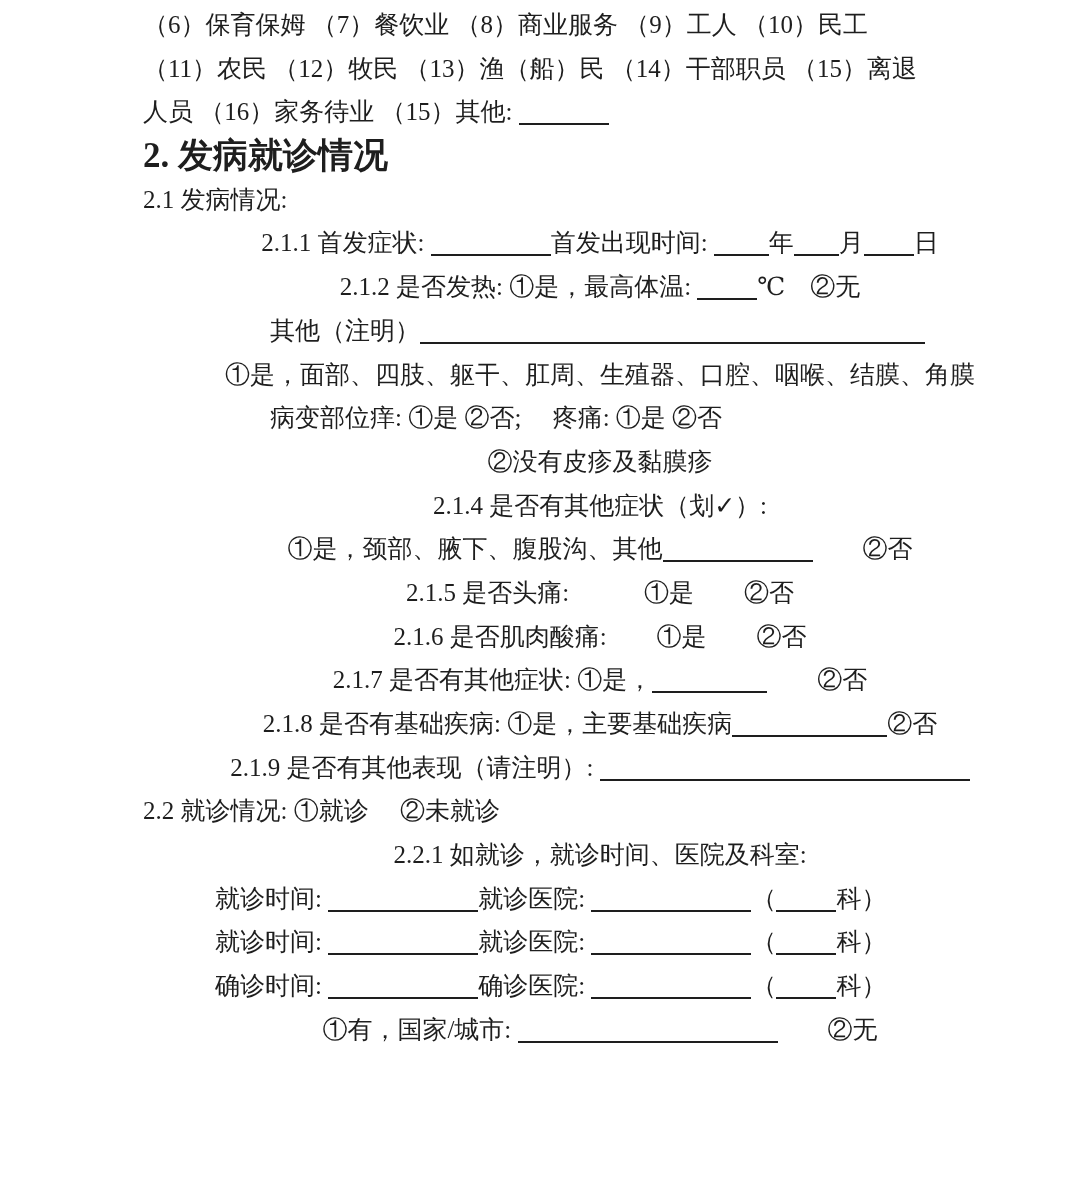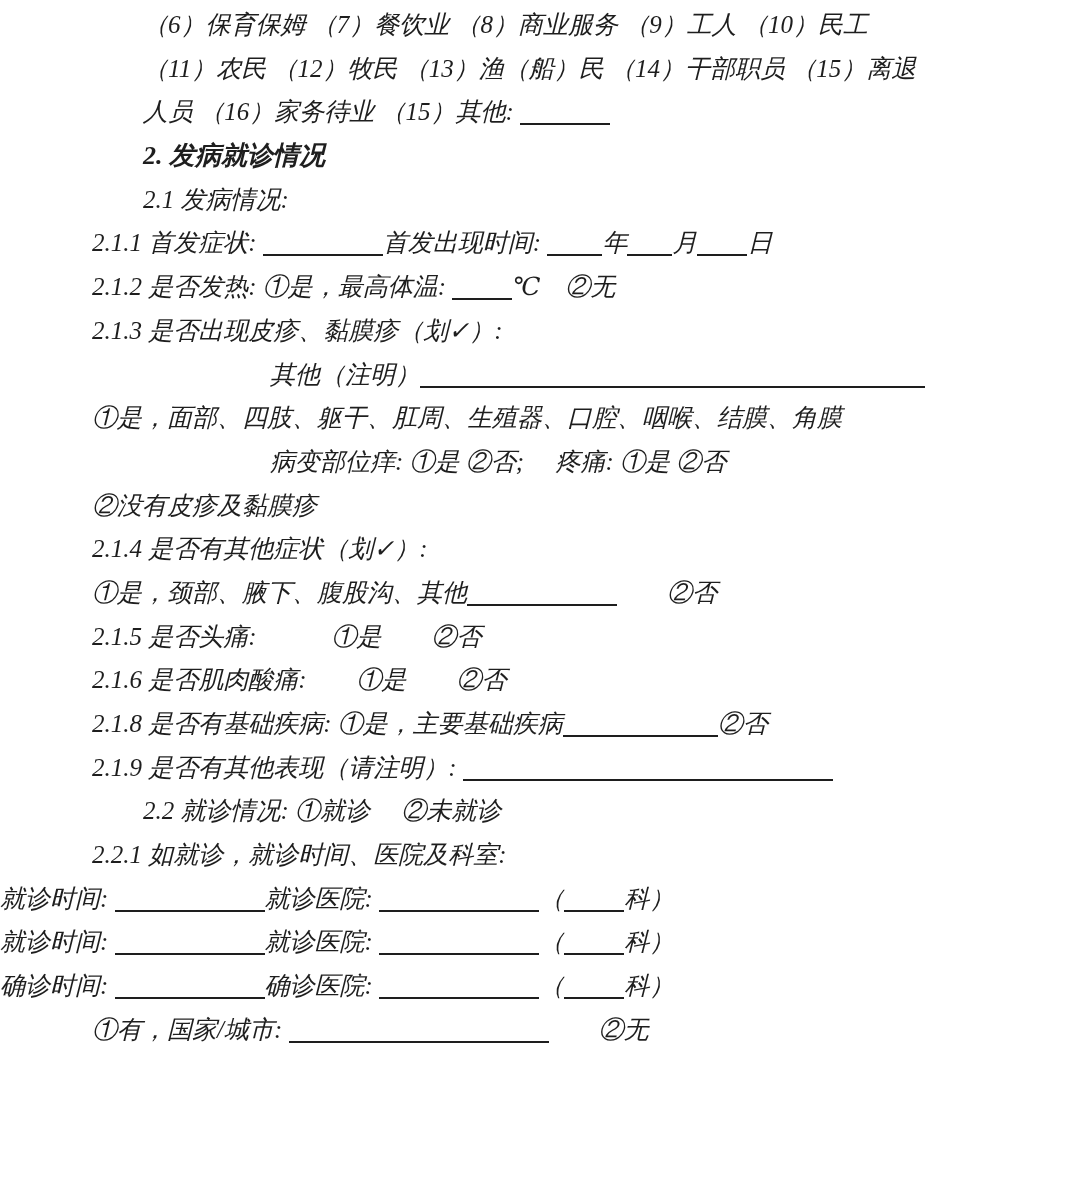--- a/index.html
+++ b/index.html
@@ -13,63 +13,62 @@
     height: 1185px;
     background: #ffffff;
     overflow: hidden;
     box-sizing: border-box;
     padding-top: 3px;
     font-family: "Liberation Serif", "DejaVu Serif", serif;
     color: #1e1e1e;
   }
   .doc {
     width: 100%;
-    font-style: italic;
   }
   .line {
     white-space: pre;
     font-size: 25px;
     line-height: 43.7px;
     height: 43.7px;
     box-sizing: border-box;
   }
   .indent-0 { padding-left: 143px; }
-  .indent-1 { padding-left: 92px; }
-  .indent-2 { }
+  .indent-1 { padding-left: 120px; text-align: center; }
+  .indent-2 { padding-left: 215px; }
   .indent-3 { padding-left: 270px; }
-  .bold { font-weight: bold; font-size: 26px; }
+  .bold { font-weight: bold; font-size: 35px; }
   .txt { white-space: pre; }
   .blank {
     display: inline-block;
     height: 2px;
     border-bottom: 2px solid #1e1e1e;
     vertical-align: -5px;
   }
 </style>
 </head>
 <body>
 
 <div class="page">
   <div class="doc" id="doc">
       <div class="line indent-0"><span class="txt">（6）保育保姆 （7）餐饮业 （8）商业服务 （9）工人 （10）民工</span></div>
       <div class="line indent-0"><span class="txt">（11）农民 （12）牧民 （13）渔（船）民 （14）干部职员 （15）离退</span></div>
       <div class="line indent-0"><span class="txt">人员 （16）家务待业 （15）其他: </span><span class="blank" style="width: 90px;"></span></div>
       <div class="line indent-0 bold"><span class="txt">2. 发病就诊情况</span></div>
       <div class="line indent-0"><span class="txt">2.1 发病情况:</span></div>
       <div class="line indent-1"><span class="txt">2.1.1 首发症状: </span><span class="blank" style="width: 120px;"></span><span class="txt">首发出现时间: </span><span class="blank" style="width: 55px;"></span><span class="txt">年</span><span class="blank" style="width: 45px;"></span><span class="txt">月</span><span class="blank" style="width: 50px;"></span><span class="txt">日</span></div>
       <div class="line indent-1"><span class="txt">2.1.2 是否发热: ①是，最高体温: </span><span class="blank" style="width: 60px;"></span><span class="txt">℃　②无</span></div>
-      <div class="line indent-1"><span class="txt">2.1.3 是否出现皮疹、黏膜疹（划✓）:</span></div>
       <div class="line indent-3"><span class="txt">其他（注明）</span><span class="blank" style="width: 505px;"></span></div>
       <div class="line indent-1"><span class="txt">①是，面部、四肢、躯干、肛周、生殖器、口腔、咽喉、结膜、角膜</span></div>
       <div class="line indent-3"><span class="txt">病变部位痒: ①是 ②否;　 疼痛: ①是 ②否</span></div>
       <div class="line indent-1"><span class="txt">②没有皮疹及黏膜疹</span></div>
       <div class="line indent-1"><span class="txt">2.1.4 是否有其他症状（划✓）:</span></div>
       <div class="line indent-1"><span class="txt">①是，颈部、腋下、腹股沟、其他</span><span class="blank" style="width: 150px;"></span><span class="txt">　　②否</span></div>
       <div class="line indent-1"><span class="txt">2.1.5 是否头痛:　　　①是　　②否</span></div>
       <div class="line indent-1"><span class="txt">2.1.6 是否肌肉酸痛:　　①是　　②否</span></div>
+      <div class="line indent-1"><span class="txt">2.1.7 是否有其他症状: ①是，</span><span class="blank" style="width: 115px;"></span><span class="txt">　　②否</span></div>
       <div class="line indent-1"><span class="txt">2.1.8 是否有基础疾病: ①是，主要基础疾病</span><span class="blank" style="width: 155px;"></span><span class="txt">②否</span></div>
       <div class="line indent-1"><span class="txt">2.1.9 是否有其他表现（请注明）: </span><span class="blank" style="width: 370px;"></span></div>
       <div class="line indent-0"><span class="txt">2.2 就诊情况: ①就诊　 ②未就诊</span></div>
       <div class="line indent-1"><span class="txt">2.2.1 如就诊，就诊时间、医院及科室:</span></div>
       <div class="line indent-2"><span class="txt">就诊时间: </span><span class="blank" style="width: 150px;"></span><span class="txt">就诊医院: </span><span class="blank" style="width: 160px;"></span><span class="txt">（</span><span class="blank" style="width: 60px;"></span><span class="txt">科）</span></div>
       <div class="line indent-2"><span class="txt">就诊时间: </span><span class="blank" style="width: 150px;"></span><span class="txt">就诊医院: </span><span class="blank" style="width: 160px;"></span><span class="txt">（</span><span class="blank" style="width: 60px;"></span><span class="txt">科）</span></div>
       <div class="line indent-2"><span class="txt">确诊时间: </span><span class="blank" style="width: 150px;"></span><span class="txt">确诊医院: </span><span class="blank" style="width: 160px;"></span><span class="txt">（</span><span class="blank" style="width: 60px;"></span><span class="txt">科）</span></div>
       <div class="line indent-1"><span class="txt">①有，国家/城市: </span><span class="blank" style="width: 260px;"></span><span class="txt">　　②无</span></div>
     </div>
 </div>

